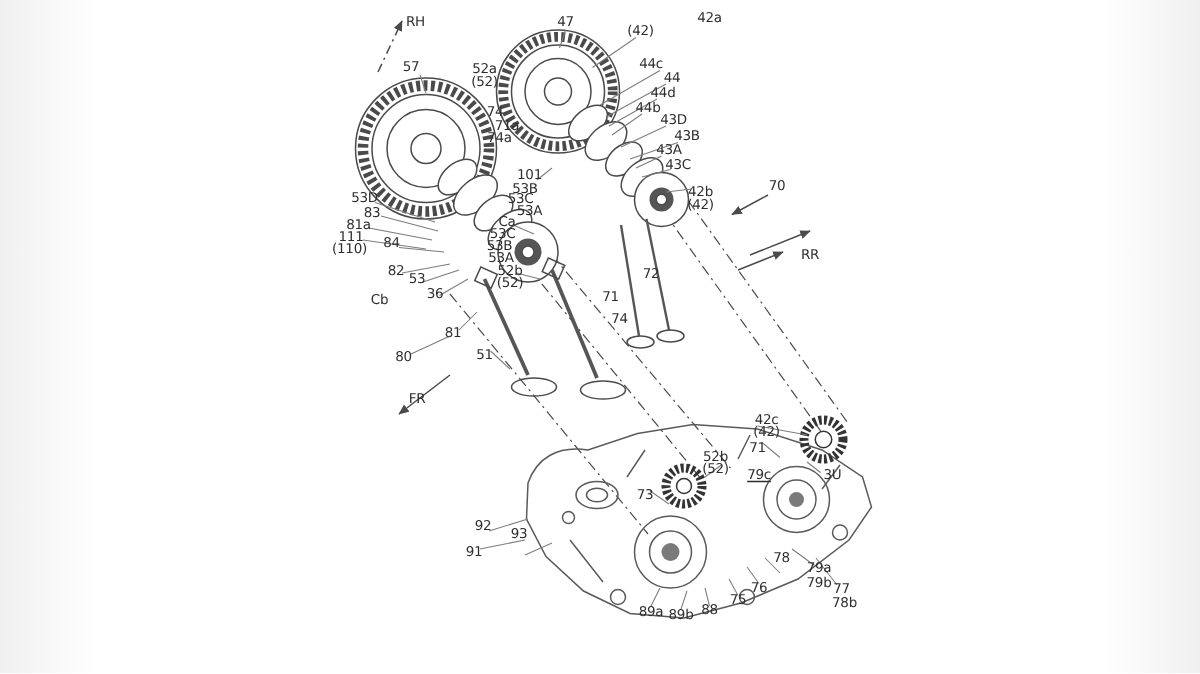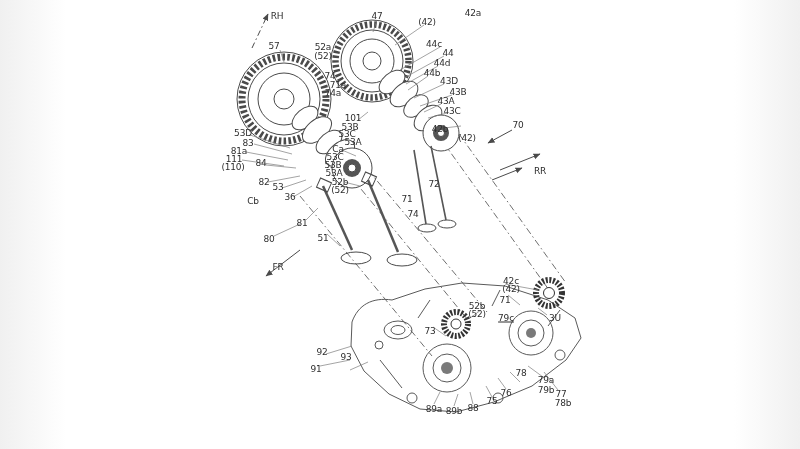--- a/index.html
+++ b/index.html
@@ -195,21 +195,21 @@
       <span class="label" style="left: 338px; top: 85px;">71a</span>
       <span class="label" style="left: 333px; top: 93px;">74a</span>
       <span class="label" style="left: 449px; top: 81px;">43D</span>
       <span class="label" style="left: 458px; top: 92px;">43B</span>
       <span class="label" style="left: 446px; top: 101px;">43A</span>
       <span class="label" style="left: 452px; top: 111px;">43C</span>
       <span class="label" style="left: 353px; top: 118px;">101</span>
       <span class="label" style="left: 350px; top: 127px;">53B</span>
       <span class="label" style="left: 347px; top: 134px;">53C</span>
       <span class="label" style="left: 353px; top: 142px;">53A</span>
-      <span class="label" style="left: 440px; top: 129px;">42b</span>
+      <span class="label" style="left: 467px; top: 129px;">42b</span>
       <span class="label" style="left: 467px; top: 138px;">(42)</span>
       <span class="label" style="left: 518px; top: 125px;">70</span>
       <span class="label" style="left: 243px; top: 133px;">53D</span>
       <span class="label" style="left: 248px; top: 143px;">83</span>
       <span class="label" style="left: 239px; top: 151px;">81a</span>
       <span class="label" style="left: 234px; top: 159px;">111</span>
       <span class="label" style="left: 233px; top: 167px;">(110)</span>
       <span class="label" style="left: 261px; top: 163px;">84</span>
       <span class="label" style="left: 264px; top: 182px;">82</span>
       <span class="label" style="left: 253px; top: 201px;">Cb</span>

